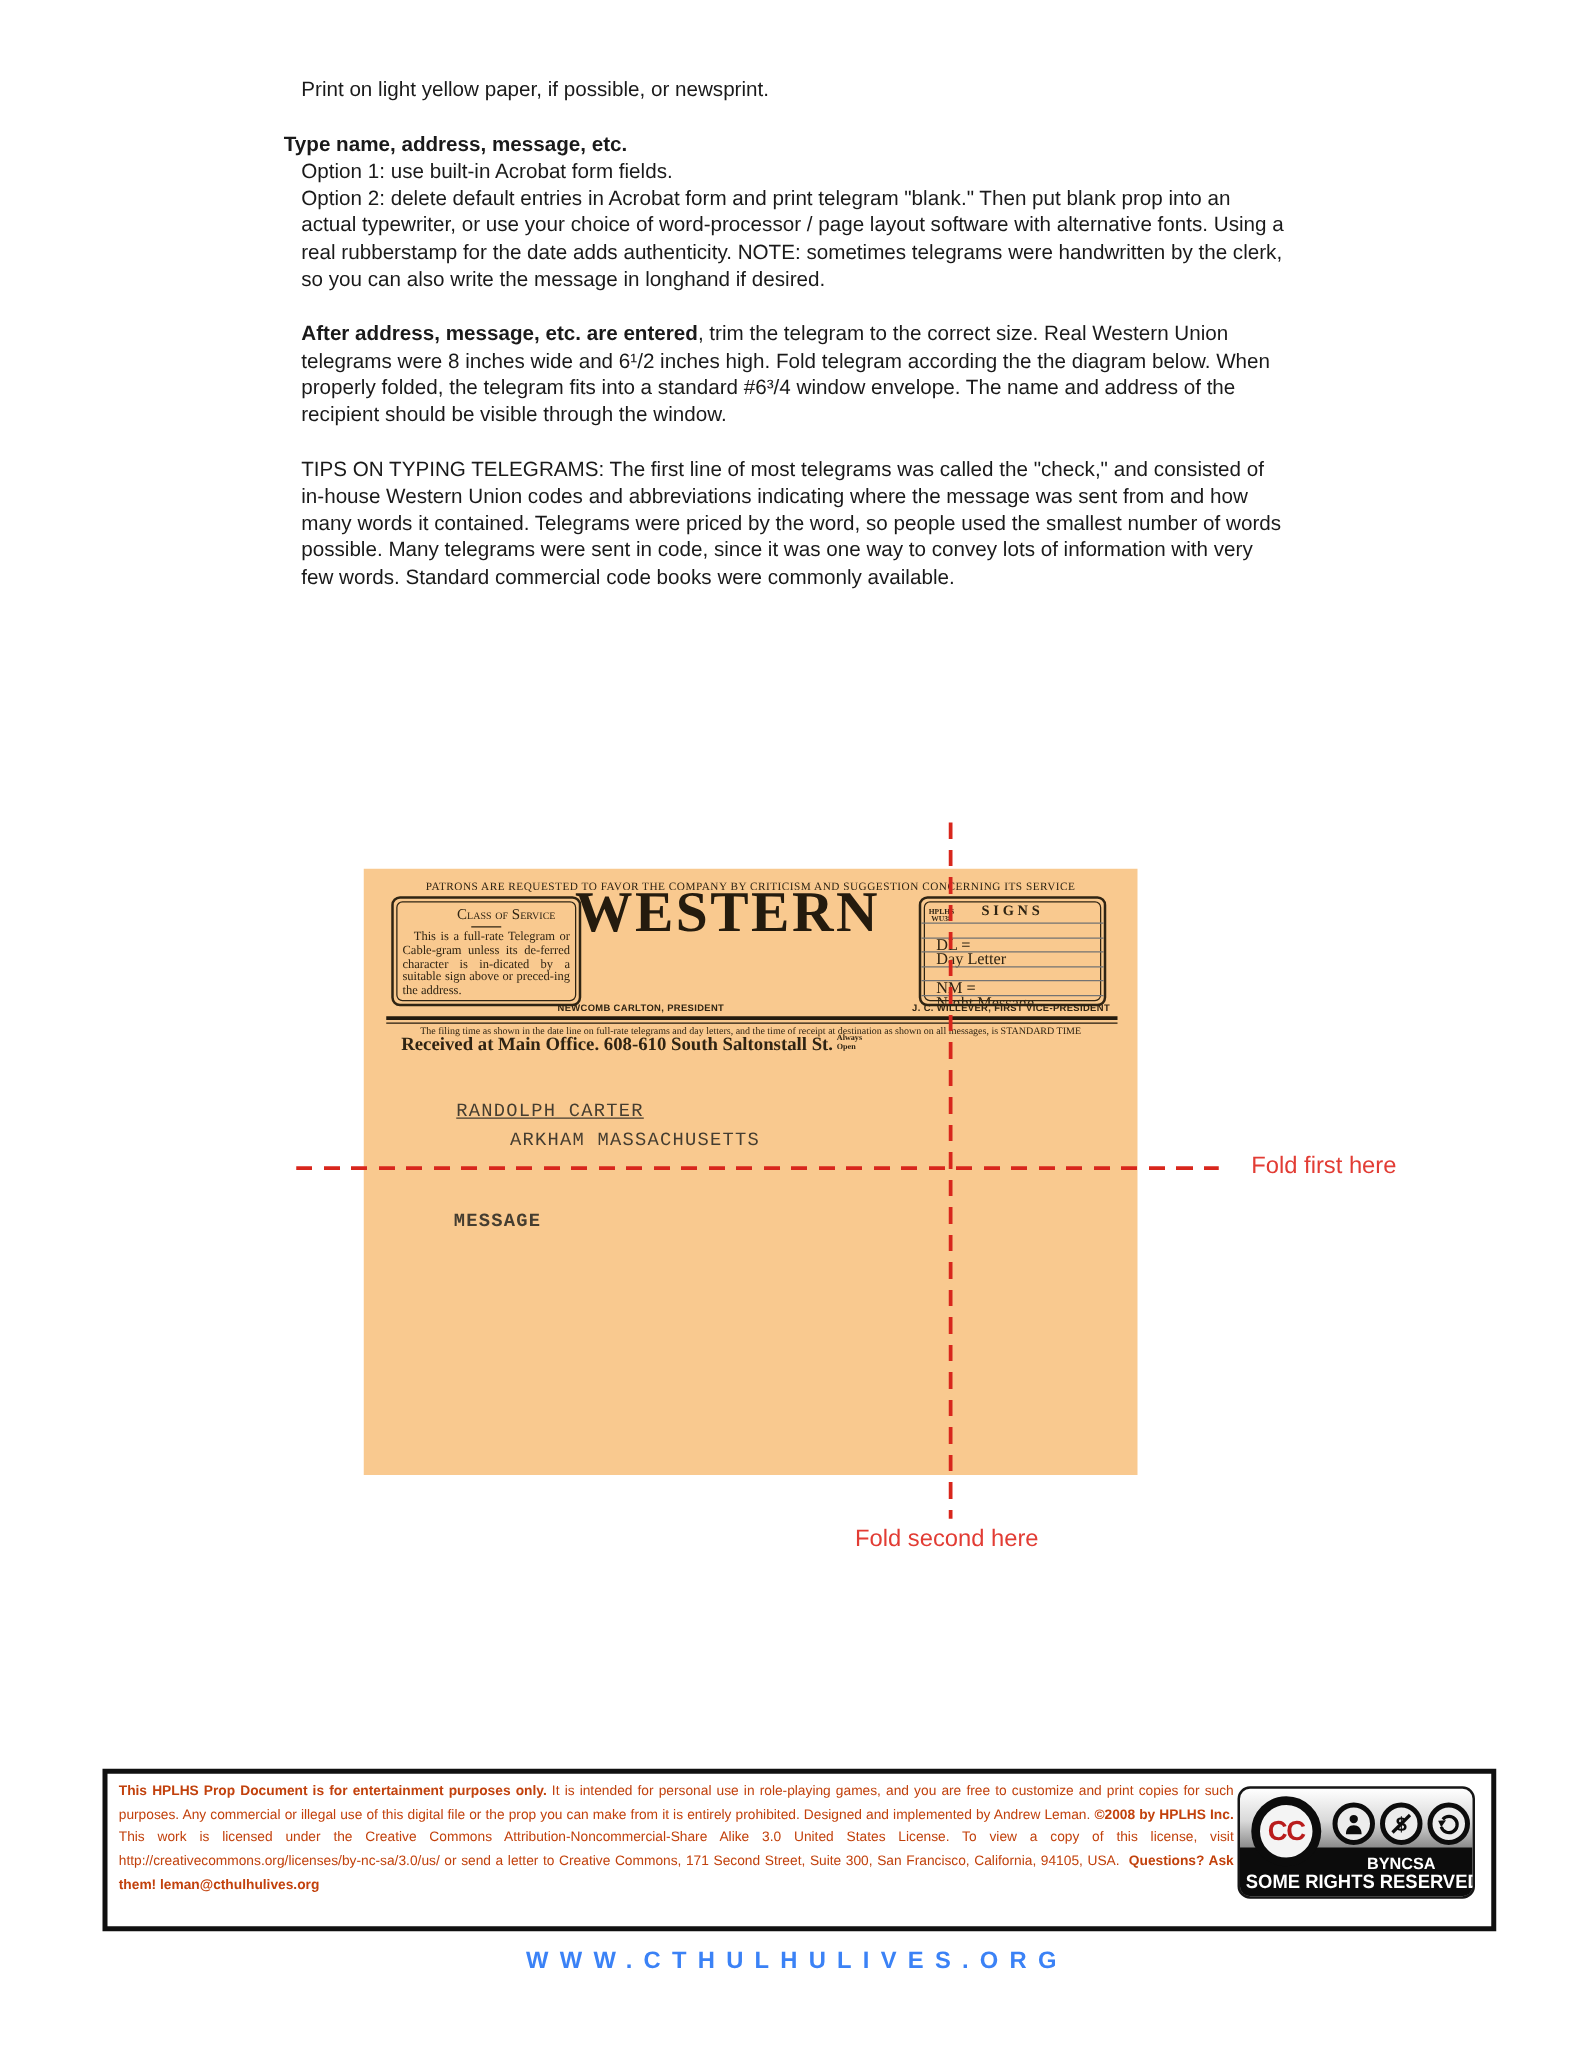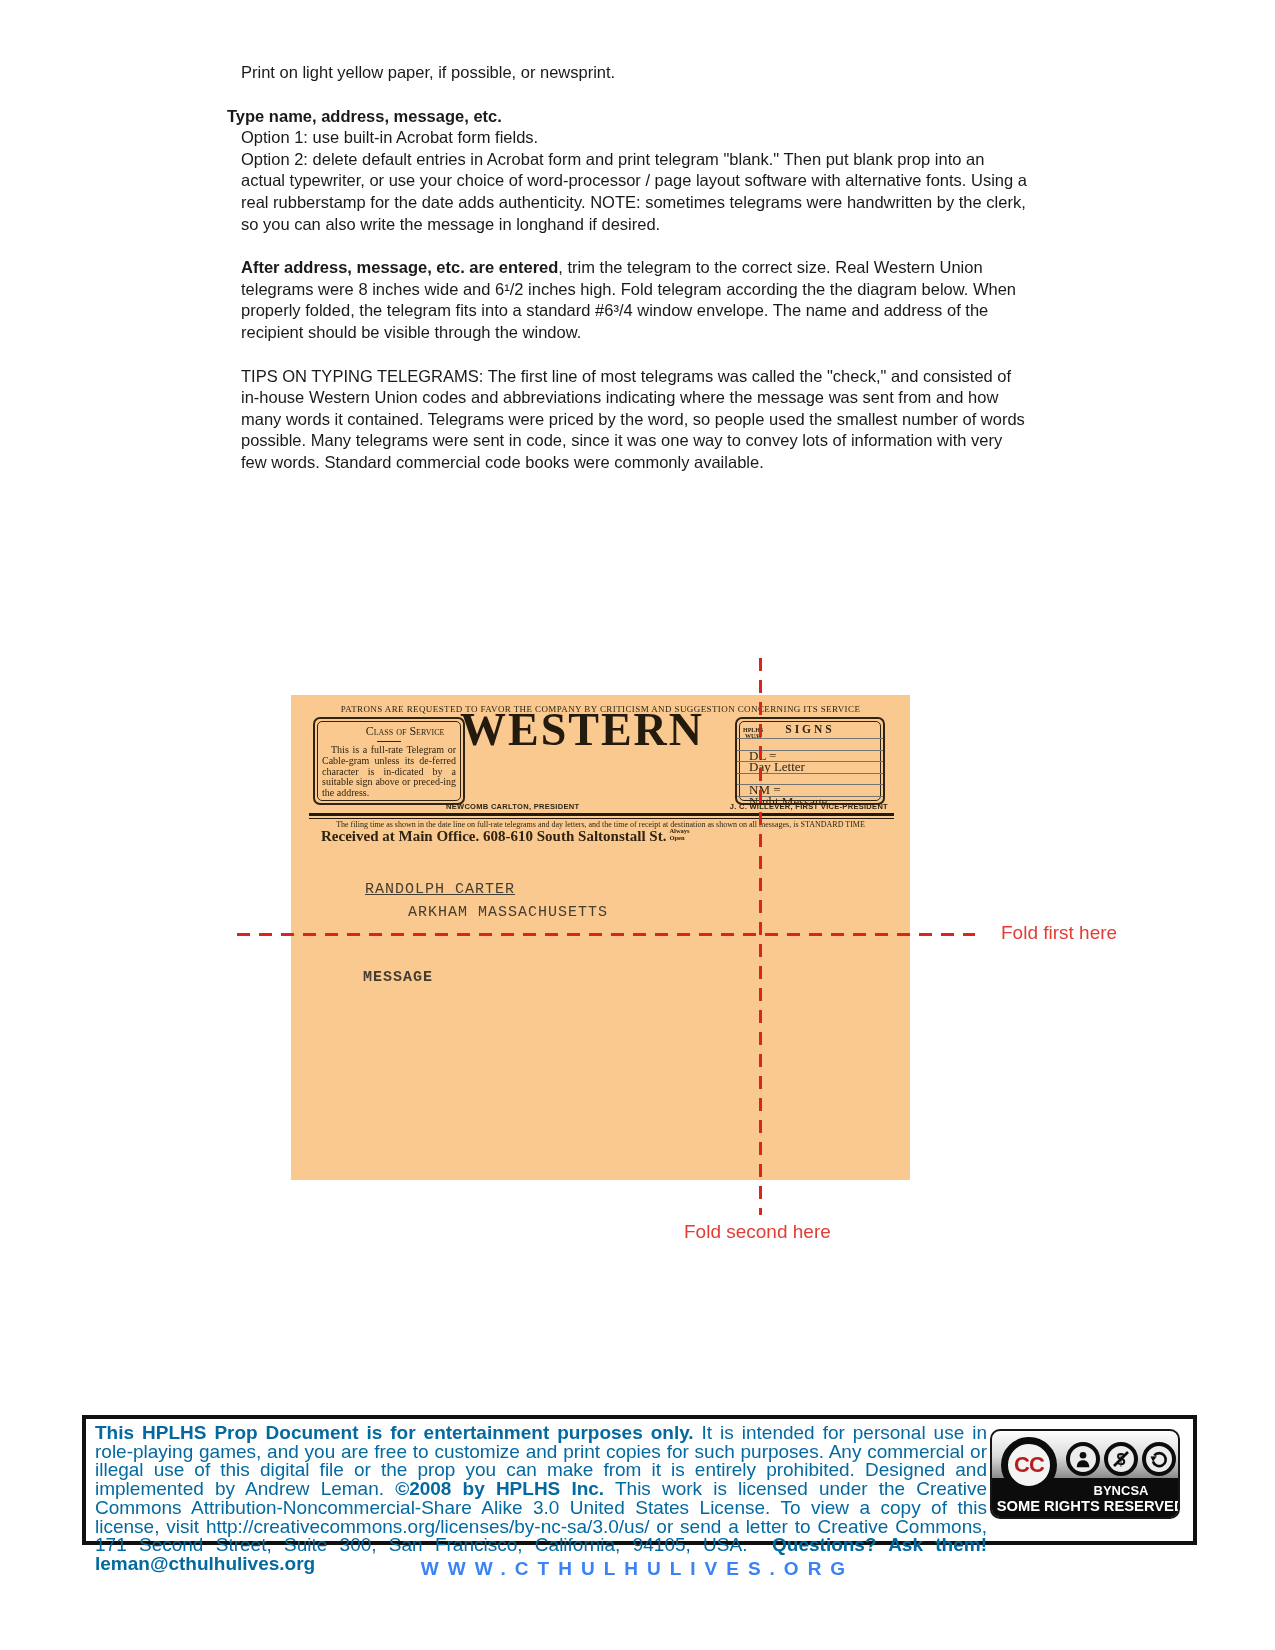--- a/index.html
+++ b/index.html
@@ -50,22 +50,22 @@
           background:repeating-linear-gradient(90deg,#d8261c 0 13px,transparent 13px 22px);}
   .fold-v{position:absolute;left:759px;top:658px;width:3px;height:557px;z-index:5;
           background:repeating-linear-gradient(180deg,#d8261c 0 13px,transparent 13px 22px);}
   .fold-label{position:absolute;font-size:19px;color:#e23c34;z-index:6;white-space:nowrap;}
   .fold-label-first{left:1001px;top:922px;}
   .fold-label-second{left:684px;top:1221px;}
 
   
   .footer{position:absolute;left:82px;top:1415px;width:1115px;height:130px;border:4px solid #101010;
           box-sizing:border-box;}
-  .footer-text{position:absolute;left:9px;top:5px;width:892px;font-size:19px;line-height:18.7px;
-               text-align:justify;color:#0369a1;}
+  .footer-text{position:absolute;left:9px;top:5px;width:892px;font-size:11px;line-height:18.7px;
+               text-align:justify;color:#c2410c;}
   .footer-text .b{font-weight:bold;}
 
   .cc-badge{position:absolute;right:13px;top:10px;width:190px;height:90px;border:2px solid #161616;
             border-radius:10px;box-sizing:border-box;overflow:hidden;
             background:linear-gradient(180deg,#ffffff 0%,#d9d9d9 30%,#8d8d8d 54%);}
   .cc-black{position:absolute;left:0;right:0;bottom:0;height:39px;background:#0c0c0c;}
   .cc-circle{position:absolute;left:9px;top:6px;width:56px;height:56px;border:7px solid #0c0c0c;border-radius:50%;
              background:#f4f4f4;box-sizing:border-box;display:flex;align-items:center;justify-content:center;
              font-weight:bold;font-size:22px;color:#b91c1c;letter-spacing:-1px;z-index:2;}
   .cc-mini{position:absolute;top:11px;width:34px;height:34px;border:4px solid #0c0c0c;border-radius:50%;

